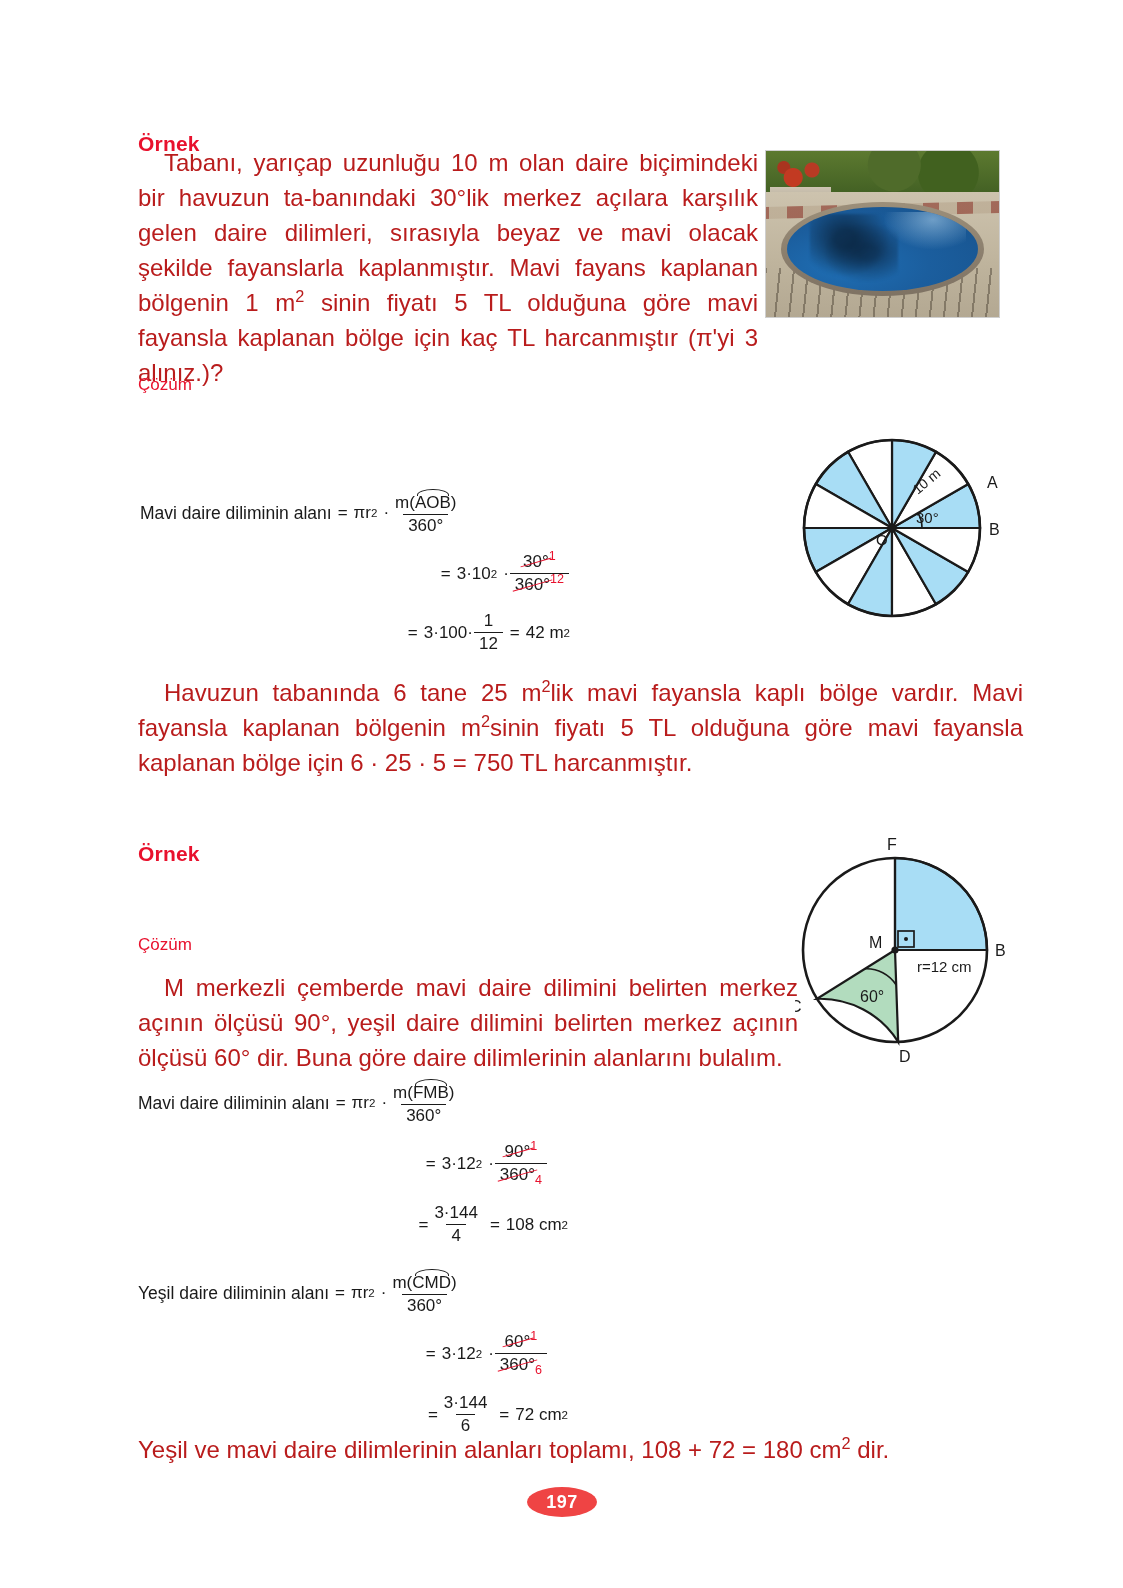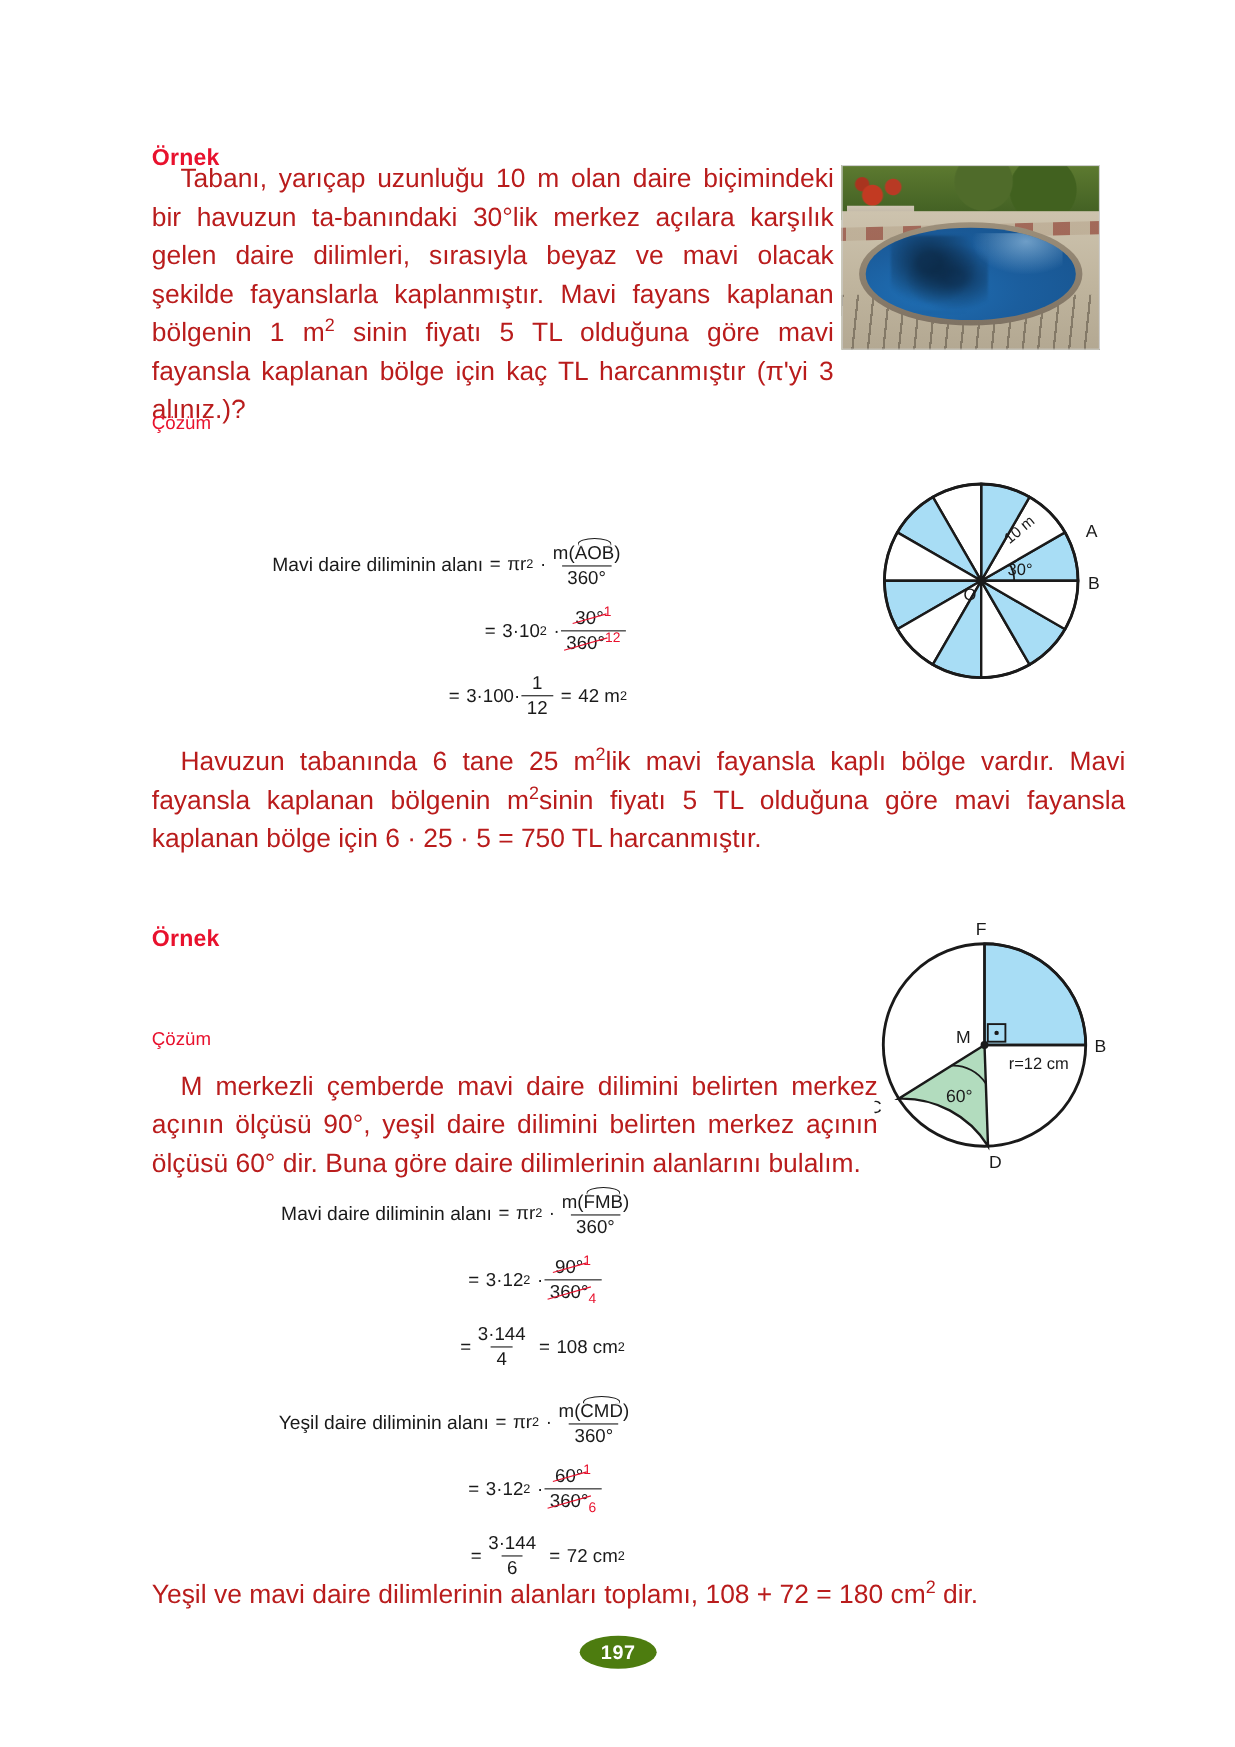--- a/index.html
+++ b/index.html
@@ -53,21 +53,21 @@
   #ex2-heading { left: 138px; top: 818px; }
   #ex2-question { left: 138px; top: 852px; width: 660px; }
   #coz2-heading { left: 138px; top: 935px; }
   #coz2-text { left: 138px; top: 970px; width: 660px; }
   #circle2 { left: 795px; top: 828px; width: 220px; height: 235px; }
   #calc2 { left: 138px; top: 1080px; width: 440px; }
   #calc3 { left: 138px; top: 1270px; width: 440px; }
   #final-line { left: 138px; top: 1432px; width: 760px; }
   #page-badge {
     left: 527px; top: 1487px; width: 70px; height: 30px;
-    background: #4d7c0f; border-radius: 50%;
+    background: #ef4444; border-radius: 50%;
     color: #ffffff; font-weight: bold; font-size: 18px;
     display: flex; align-items: center; justify-content: center;
     letter-spacing: .5px;
   }
 
   
   .photo {
     position: relative; width: 100%; height: 100%;
     overflow: hidden; background: #9aa27d;
   }
@@ -119,21 +119,21 @@
       radial-gradient(ellipse at 65% 55%, rgba(8,30,55,.6) 0 12%, rgba(0,0,0,0) 55%);
     filter: blur(1px);
   }
   .photo .sheen {
     position: absolute; right: 6%; top: 6%; width: 44%; height: 45%;
     background: radial-gradient(ellipse at 60% 20%, rgba(180,215,240,.55), rgba(255,255,255,0) 70%);
   }
   .photo-border { position:absolute; inset:0; border: 1px solid #cfcfcf; }
 
   
-  .mrow { display: flex; align-items: center; font-size: 17px; justify-content: flex-end; }
+  .mrow { display: flex; align-items: center; font-size: 17px; }
   .mrow.r { justify-content: flex-end; }
   .mlabel { font-size: 17.5px; white-space: nowrap; }
   .mfrac {
     display: inline-flex; flex-direction: column; align-items: center;
     vertical-align: middle; margin: 0 1px;
   }
   .mfrac .num { padding: 0 5px 1px 5px; white-space: nowrap; }
   .mfrac .den { padding: 1px 5px 0 5px; border-top: 1.4px solid #1a1a1a; white-space: nowrap; }
   .arcname { position: relative; display: inline-block; padding-top: 3px; }
   .arcname .arc {

